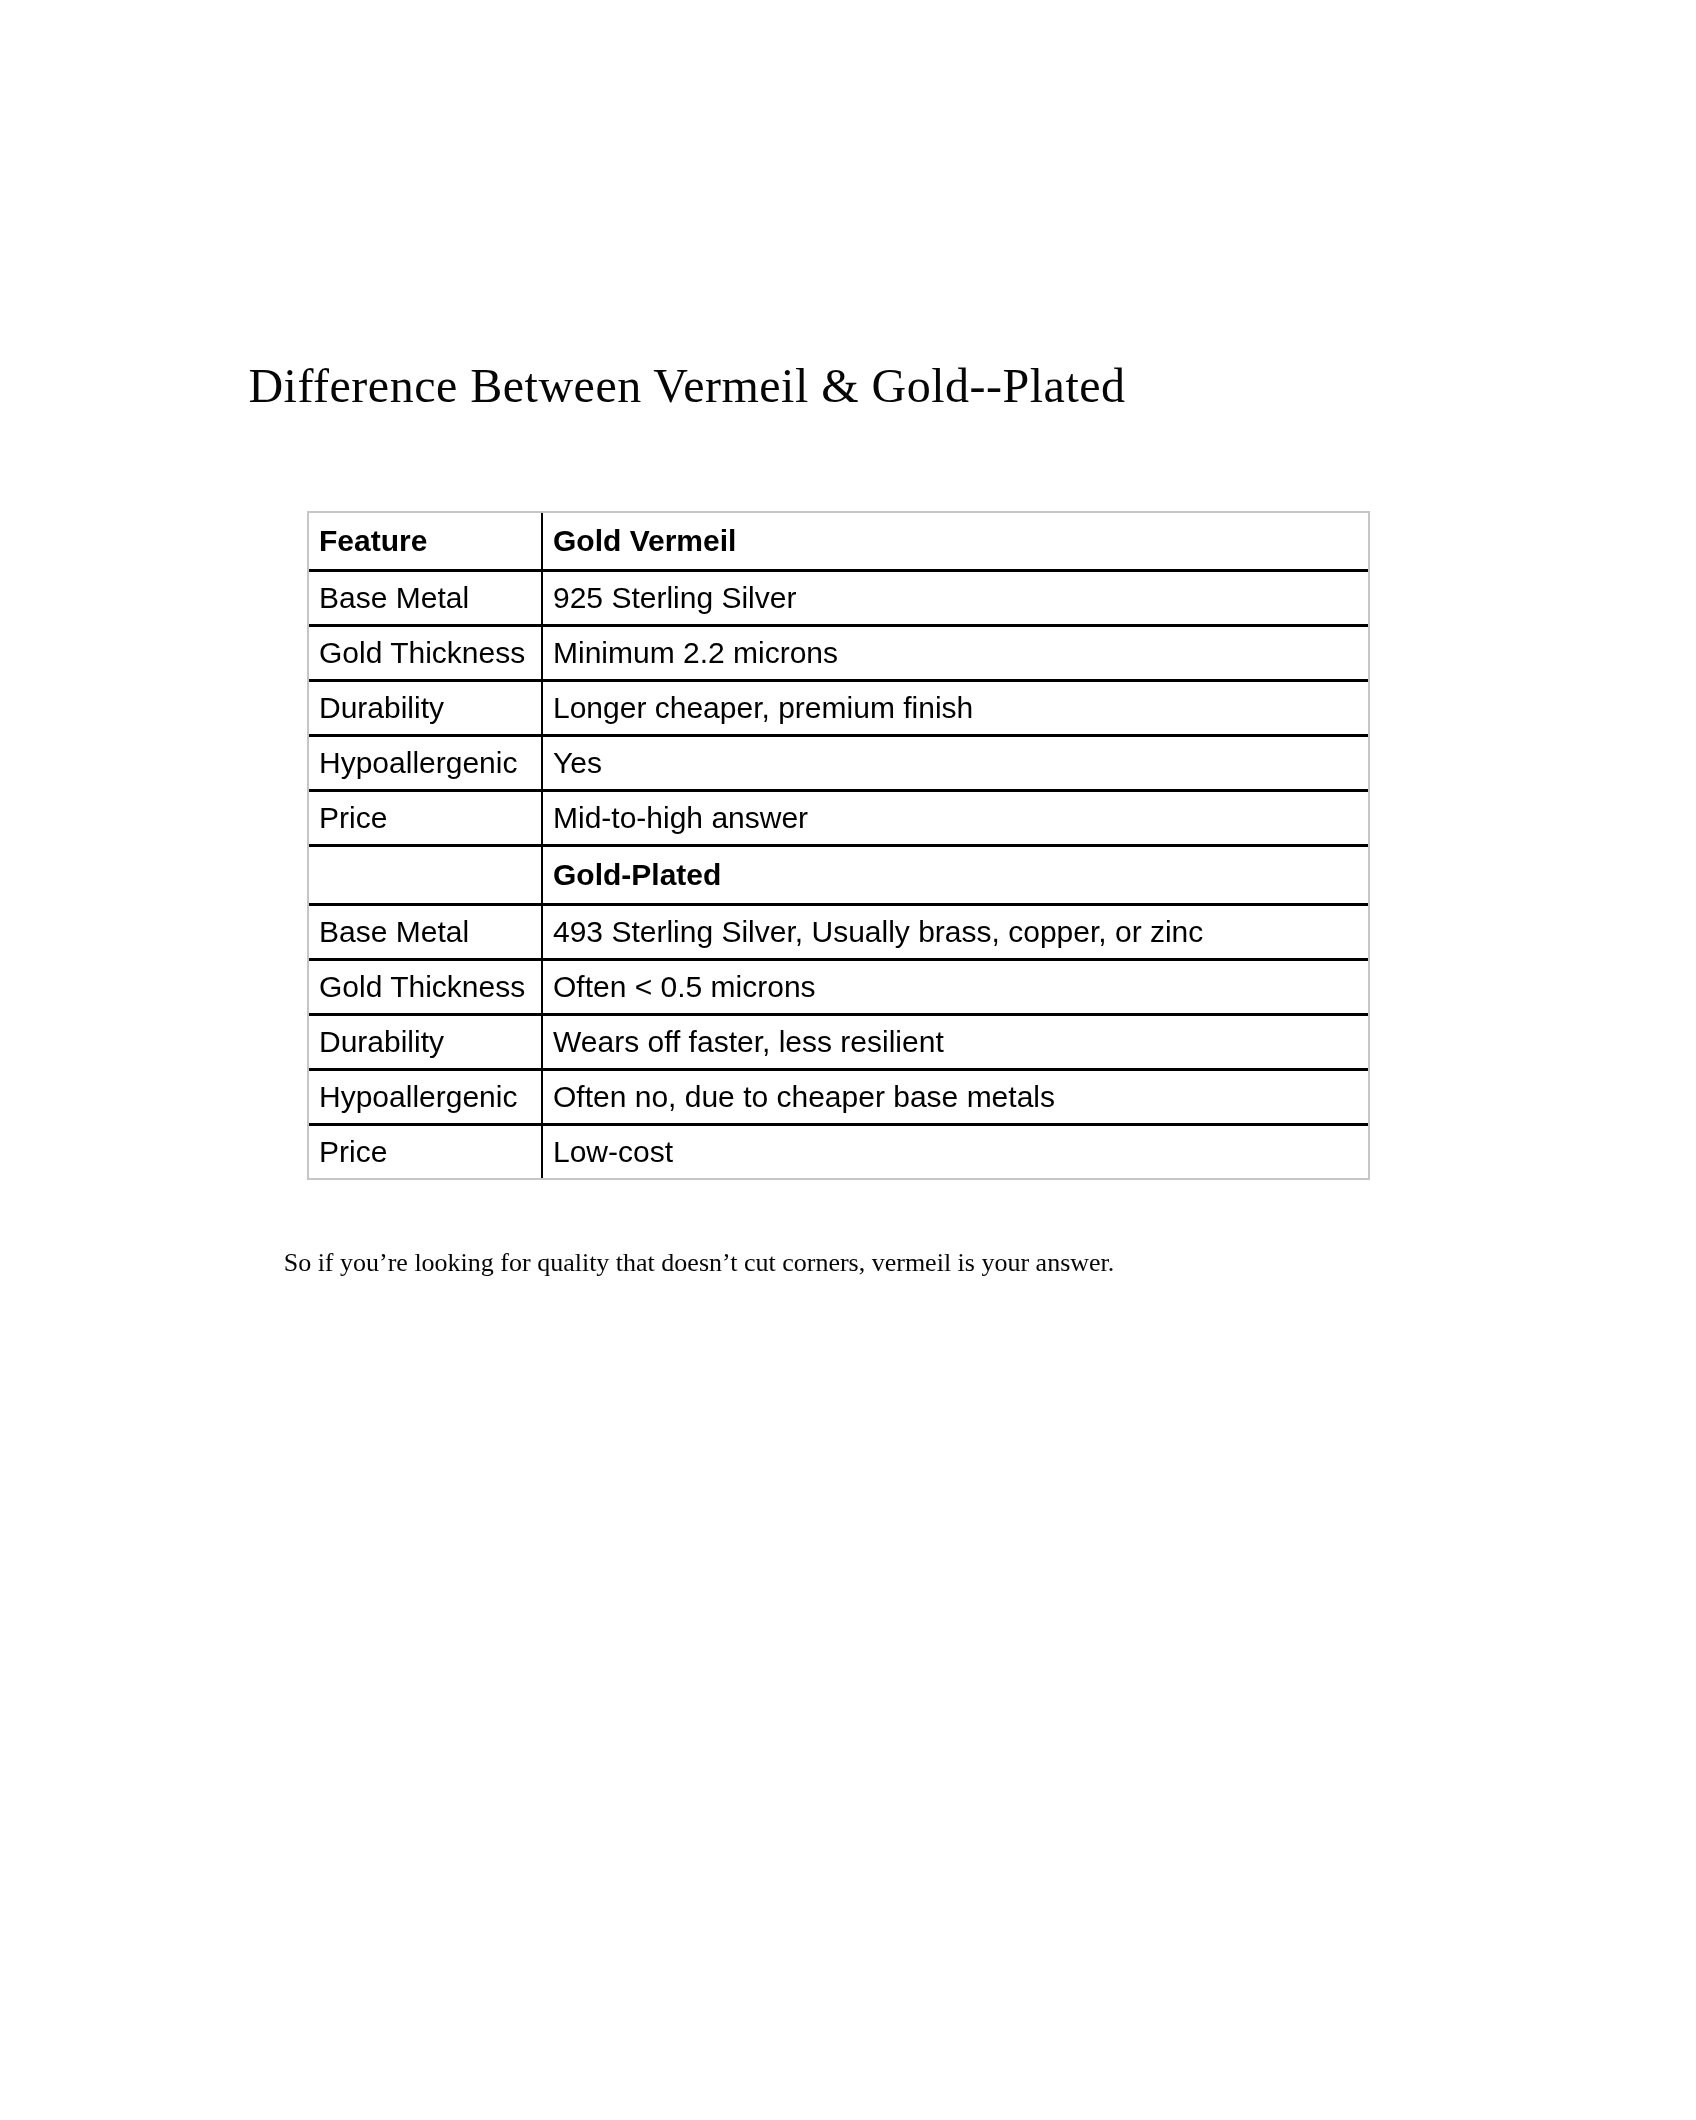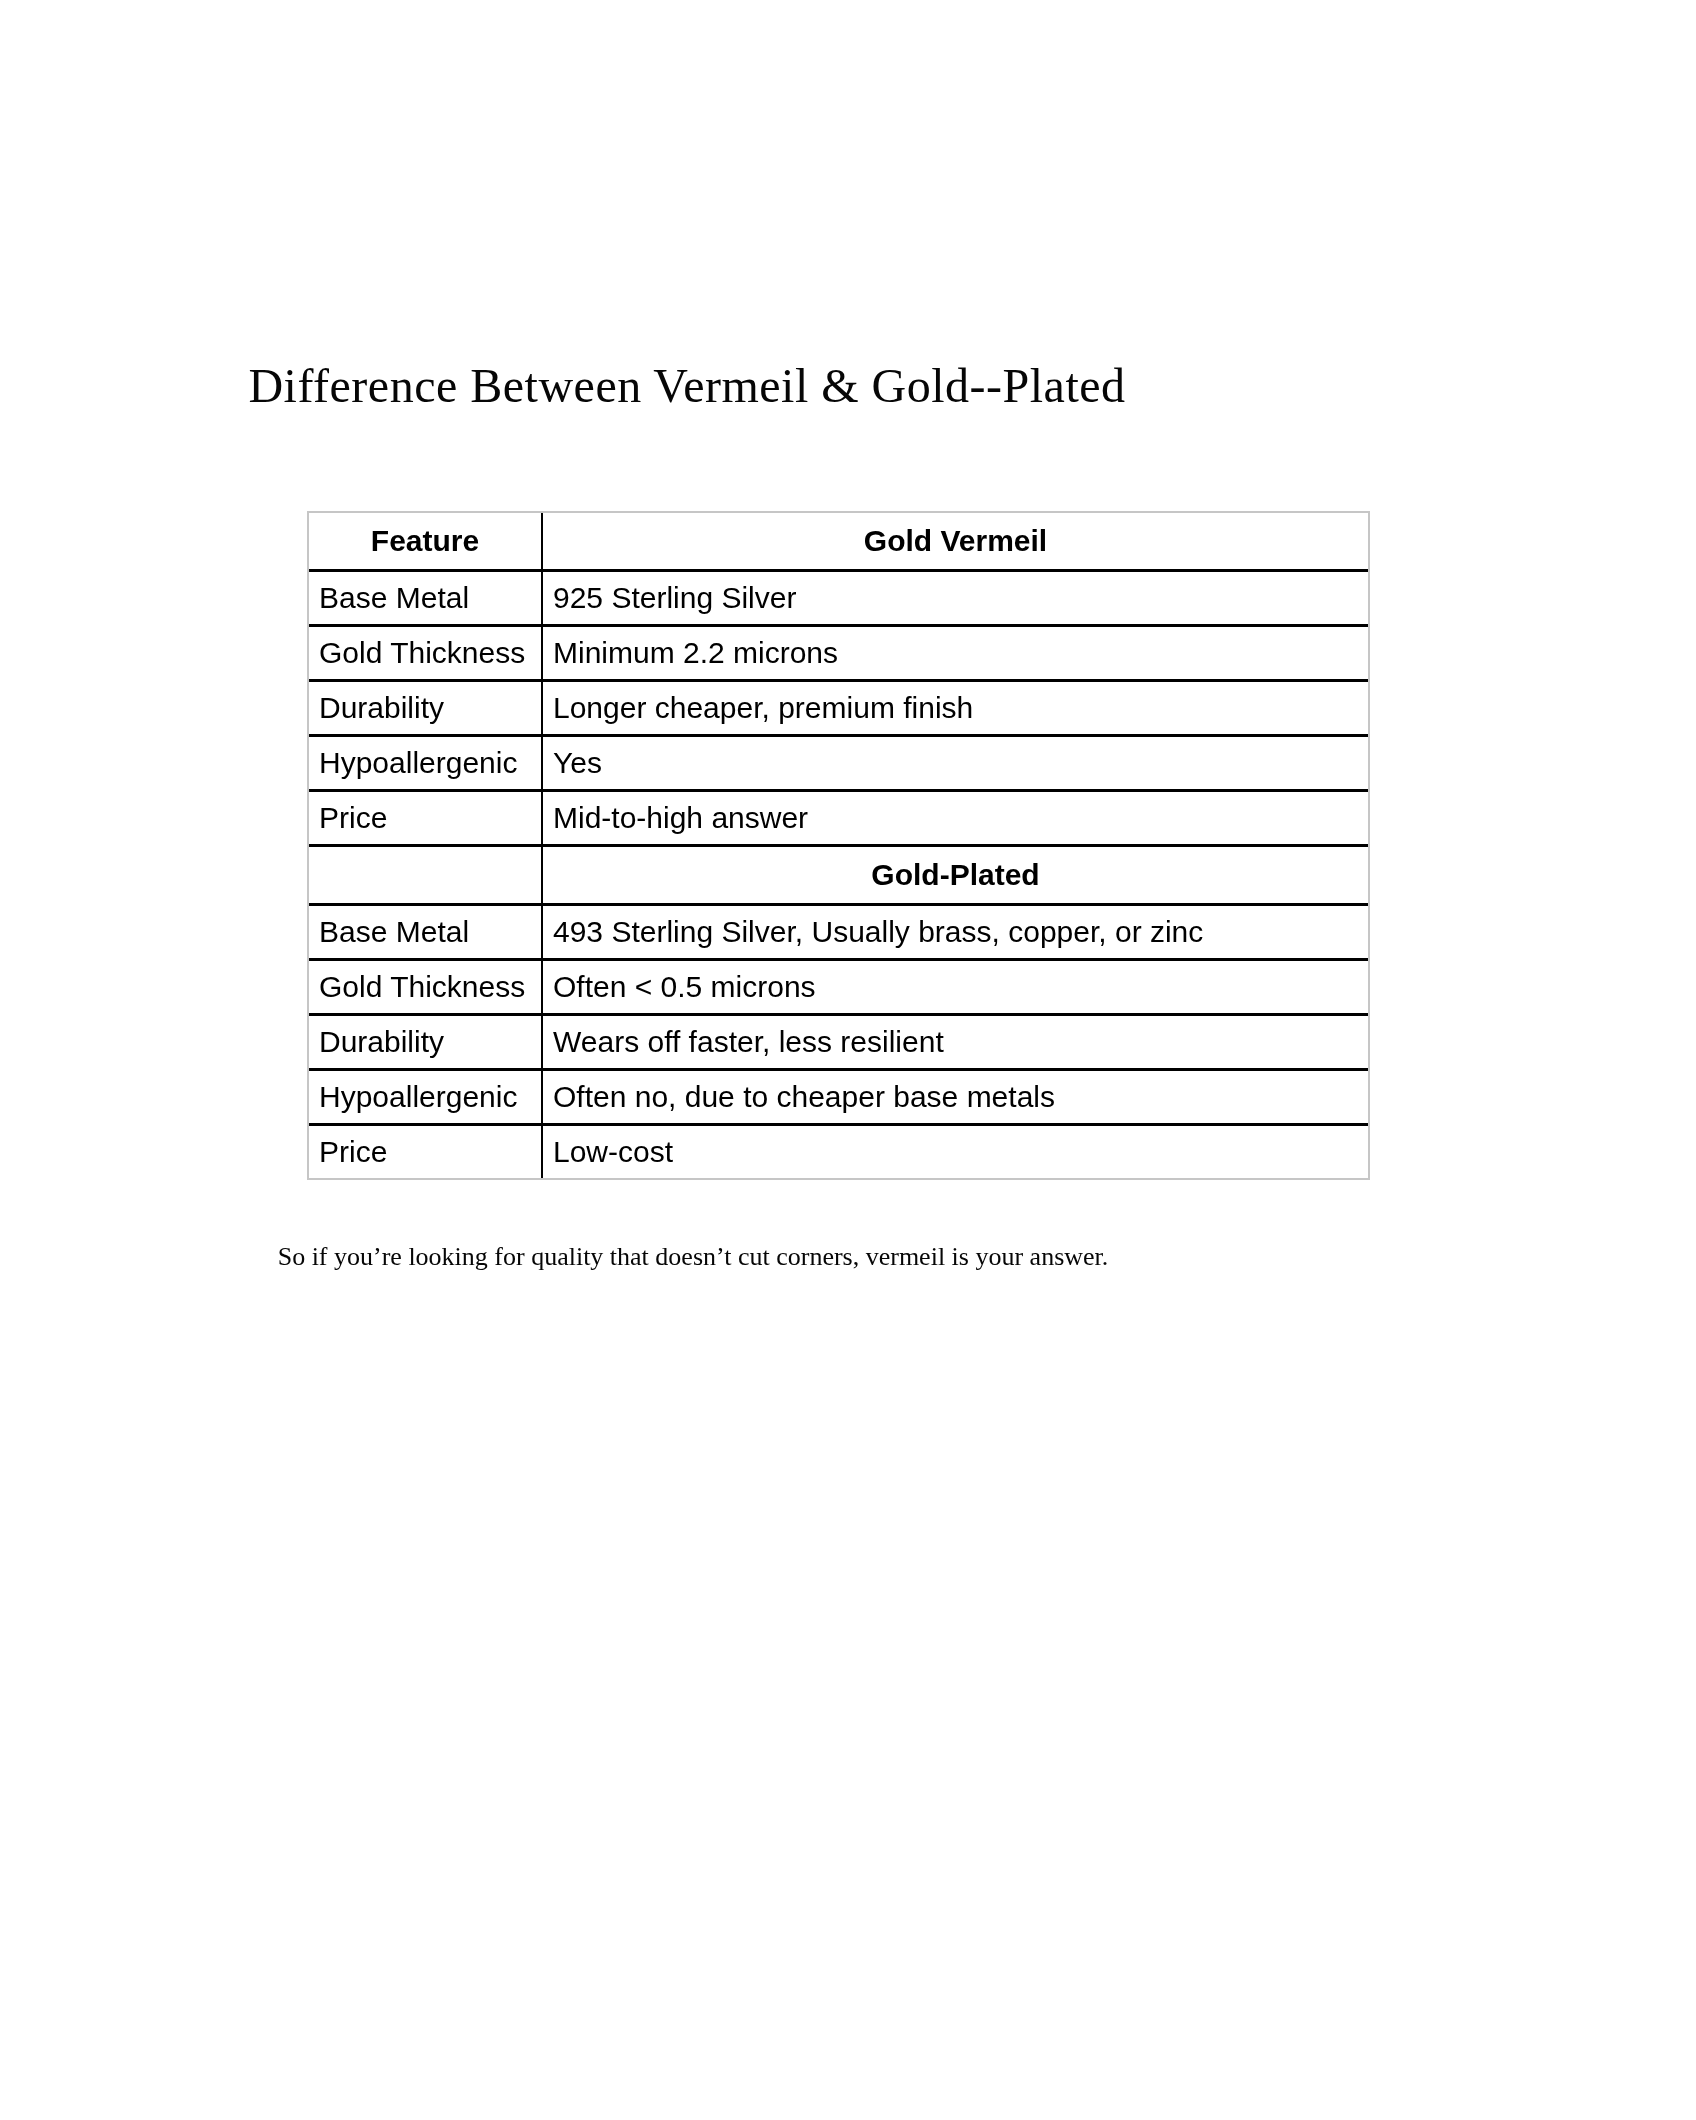--- a/index.html
+++ b/index.html
@@ -52,31 +52,31 @@
     overflow: hidden;
     white-space: nowrap;
   }
   table.cmp col.c1 { width: 234px; }
   table.cmp td.col1 {
     border-right: 2px solid #000000;
   }
   table.cmp tr.hdr-row td {
     height: 50px;
     font-weight: bold;
-    text-align: center;
+    text-align: left;
   }
   table.cmp tr.last-row td {
     border-bottom: none;
   }
   .closing {
     position: absolute;
     top: 1236px;
     left: 0;
     width: 100%;
-    margin: 6px;
+    margin: 12px;
     text-align: center;
     font-family: "Liberation Serif", serif;
     font-size: 26px;
     color: #060606;
   }
 </style>
 </head>
 <body>
 
 <div class="page">

